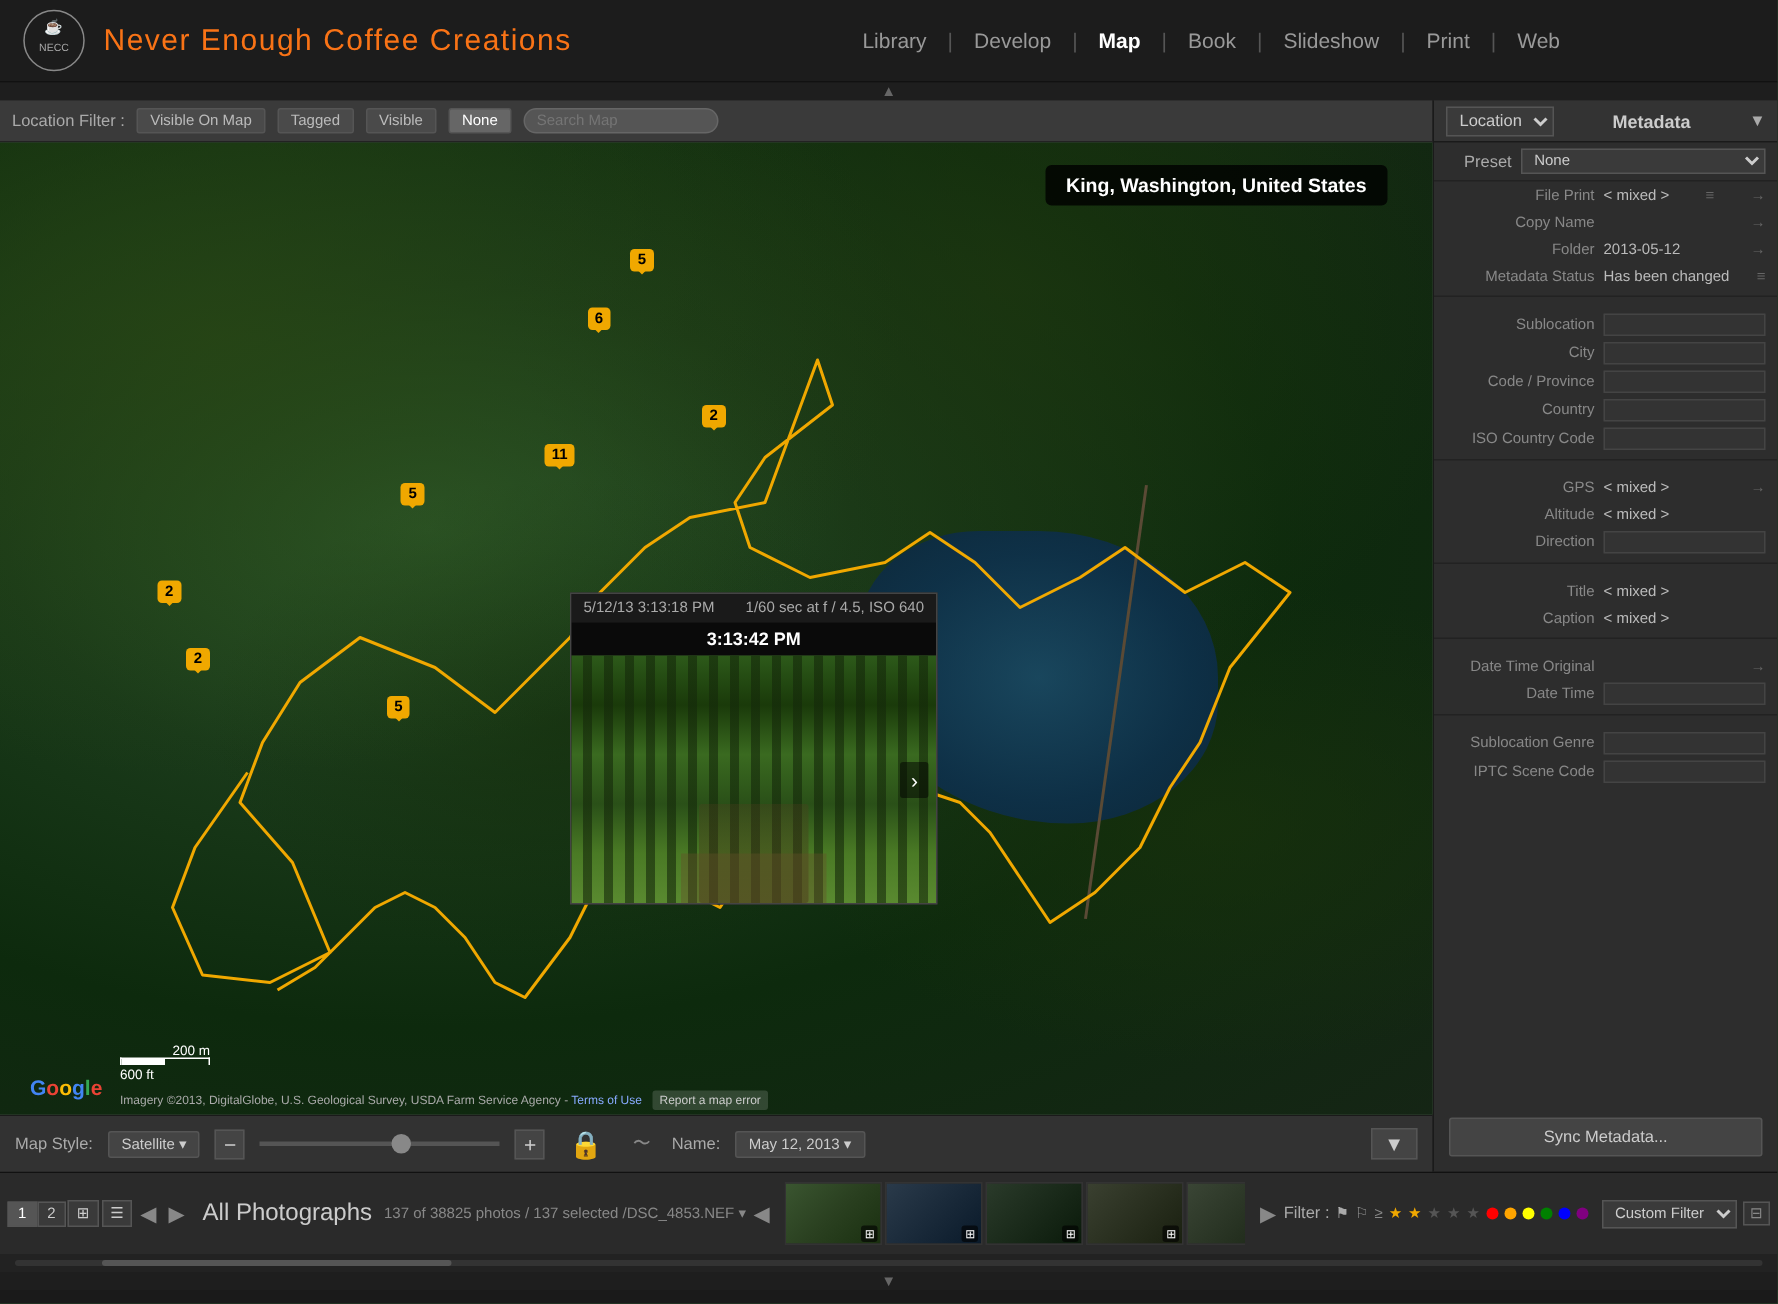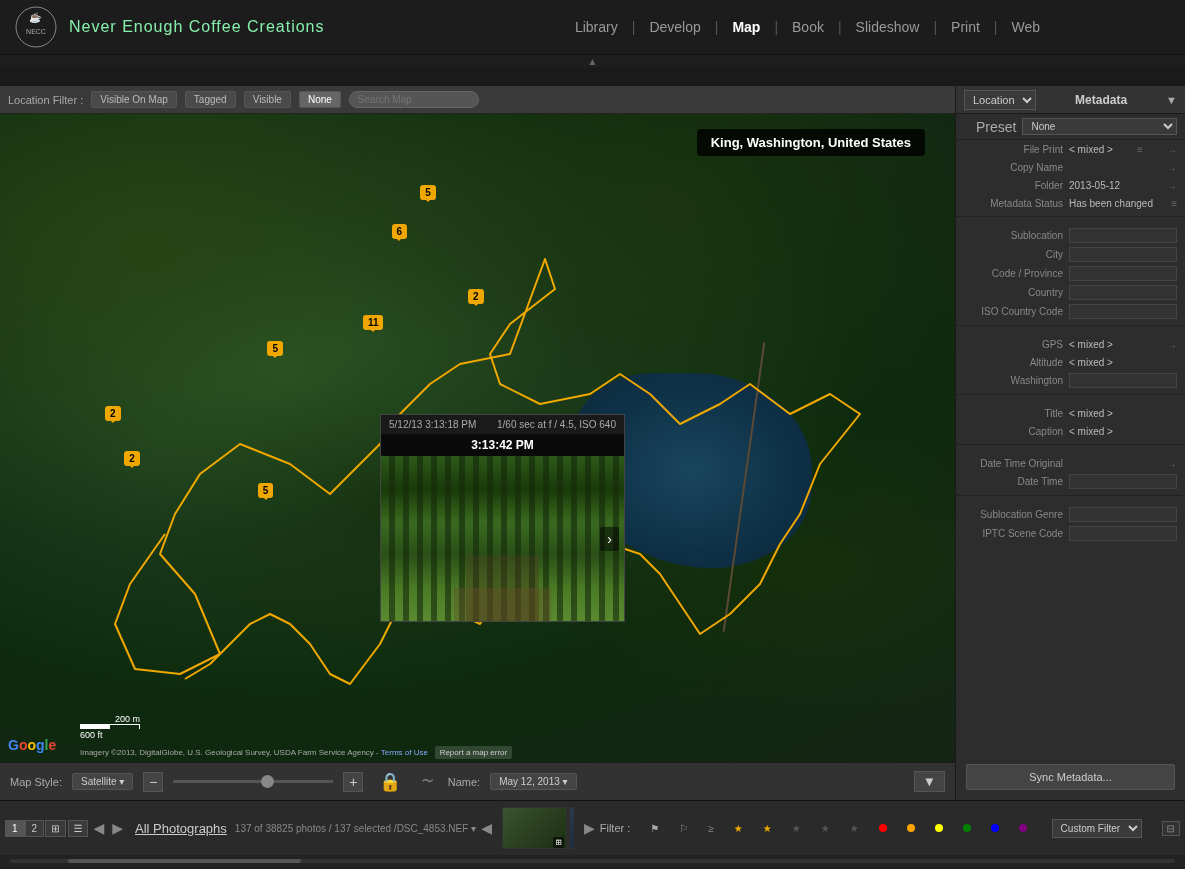--- a/index.html
+++ b/index.html
@@ -2,28 +2,28 @@
 <html><head>
   <meta charset="utf-8">
   <style>
     * { margin: 0; padding: 0; box-sizing: border-box; }
     body { width: 1185px; height: 869px; background: #1a1a1a; font-family: Arial, sans-serif; font-size: 11px; color: #ccc; overflow: hidden; }
 
     
     #topbar { display: flex; align-items: center; height: 55px; background: #1c1c1c; border-bottom: 1px solid #111; }
     #logo { display: flex; align-items: center; padding: 0 15px; min-width: 430px; }
     #logo-img { width: 42px; height: 42px; margin-right: 12px; }
-    #logo-text { font-size: 16px; color: #86efac; font-weight: 300; letter-spacing: 1px; }
+    #logo-text { font-size: 20px; color: #f97316; font-weight: 300; letter-spacing: 1px; }
     #nav { display: flex; align-items: center; flex: 1; justify-content: center; gap: 0; }
     .nav-item { color: #999; font-size: 14px; padding: 0 14px; cursor: pointer; font-weight: 400; }
     .nav-item.active { color: #fff; font-weight: 700; }
     .nav-sep { color: #555; font-size: 14px; }
 
     
-    #main { display: flex; height: calc(869px - 55px - 55px - 45px); margin-top: 19px; }
+    #main { display: flex; height: calc(869px - 55px - 55px - 45px); }
 
     
     #map-area { flex: 1; display: flex; flex-direction: column; background: #2a2a2a; }
     #filter-bar { height: 28px; background: #3a3a3a; display: flex; align-items: center; padding: 0 8px; gap: 8px; border-bottom: 1px solid #222; }
     .filter-label { color: #aaa; font-size: 11px; }
     .filter-btn { background: #4a4a4a; border: 1px solid #555; color: #bbb; font-size: 10px; padding: 2px 8px; cursor: pointer; border-radius: 2px; }
     .filter-btn.active { background: #666; color: #fff; }
     .filter-search { background: #555; border: 1px solid #666; color: #ccc; font-size: 10px; padding: 2px 8px; border-radius: 10px; width: 130px; outline: none; }
 
     #map-container { flex: 1; position: relative; overflow: hidden; background: #2d4a2d; }
@@ -75,41 +75,41 @@
 
     
     #right-panel { width: 230px; background: #2d2d2d; display: flex; flex-direction: column; border-left: 1px solid #1a1a1a; }
     #panel-header { display: flex; align-items: center; justify-content: space-between; padding: 6px 8px; background: #333; border-bottom: 1px solid #1a1a1a; height: 28px; }
     #panel-selector { background: #3a3a3a; border: 1px solid #555; color: #ccc; font-size: 11px; padding: 2px 4px; }
     #panel-title { font-size: 12px; color: #ccc; font-weight: 600; }
     #panel-arrow { color: #aaa; }
 
     #metadata-section { flex: 1; overflow-y: auto; padding: 0; }
     .preset-row { display: flex; align-items: center; padding: 4px 8px; border-bottom: 1px solid #222; gap: 6px; }
-    .preset-label { color: #aaa; font-size: 14px; padding-left: 12px; }
+    .preset-label { color: #aaa; font-size: 11px; padding-left: 12px; }
     .preset-select { background: #3a3a3a; border: 1px solid #555; color: #ccc; font-size: 10px; padding: 1px 4px; flex: 1; }
 
     .meta-row { display: flex; align-items: center; padding: 2px 8px; min-height: 18px; }
     .meta-label { color: #888; font-size: 10px; text-align: right; min-width: 105px; padding-right: 6px; }
     .meta-value { color: #ccc; font-size: 10px; flex: 1; display: flex; align-items: center; justify-content: space-between; }
     .meta-value-text { color: #bbb; font-size: 10px; }
     .meta-arrow { color: #666; font-size: 10px; cursor: pointer; }
     .meta-section-gap { height: 6px; border-top: 1px solid #222; margin: 4px 0; }
 
     #sync-btn { margin: 10px; background: #444; border: 1px solid #555; color: #ccc; font-size: 11px; padding: 6px; cursor: pointer; width: calc(100% - 20px); border-radius: 2px; }
 
     
     #filmstrip-bar { height: 55px; background: #2a2a2a; display: flex; align-items: center; padding: 0 5px; border-top: 1px solid #111; gap: 0; }
     .page-btn { background: #3a3a3a; border: 1px solid #555; color: #ccc; font-size: 10px; padding: 2px 6px; cursor: pointer; }
     .page-btn.active { background: #555; color: #fff; }
     .lib-btn { background: #3a3a3a; border: 1px solid #555; color: #ccc; font-size: 10px; padding: 2px 5px; cursor: pointer; margin: 0 1px; }
     .nav-arrow-btn { background: none; border: none; color: #888; font-size: 14px; cursor: pointer; padding: 2px 4px; }
-    #all-photos-label { color: #ccc; font-size: 13px; margin: 0 8px; text-decoration: underline; }
+    #all-photos-label { color: #ccc; font-size: 16px; margin: 0 8px; }
     #photo-count { color: #888; font-size: 10px; }
-    #filter-area { display: flex; align-items: center; gap: 20px; margin-left: auto; }
+    #filter-area { display: flex; align-items: center; gap: 4px; margin-left: auto; }
     .star { color: #f0a800; font-size: 10px; }
     .star-off { color: #555; font-size: 10px; }
 
     
     #filmstrip { display: flex; align-items: center; height: 45px; gap: 2px; margin: 0 5px; overflow: hidden; flex: 1; }
     .film-thumb { width: 65px; height: 42px; background: #3a5a3a; border: 1px solid #333; position: relative; flex-shrink: 0; cursor: pointer; overflow: hidden; }
     .film-badge { position: absolute; bottom: 1px; right: 2px; }
     .film-badge-icon { font-size: 8px; background: rgba(0,0,0,0.6); padding: 1px 2px; border-radius: 2px; color: #fff; }
 
     
@@ -235,21 +235,21 @@
         <div id="photo-popup-time-badge">3:13:42 PM</div>
         <div id="photo-popup-img">
           <div id="photo-popup-img-trees"></div>
 
           <div style="position:absolute;bottom:0;left:35%;right:35%;height:40%;background:linear-gradient(to bottom,rgba(80,60,30,0.3),rgba(60,45,20,0.5));border-radius:2px;"></div>
           <div style="position:absolute;bottom:0;left:30%;right:30%;height:20%;background:rgba(100,80,40,0.4);"></div>
           <div id="photo-popup-nav">›</div>
         </div>
       </div>
 
-      <div id="google-logo" style="position:absolute;bottom:8px;left:8px;z-index:10;">
+      <div id="google-logo" style="position:absolute;bottom:8px;left:20px;z-index:10;">
         <span style="color:#4285F4;font-size:14px;font-weight:700;">G</span><span style="color:#EA4335;font-size:14px;font-weight:700;">o</span><span style="color:#FBBC05;font-size:14px;font-weight:700;">o</span><span style="color:#4285F4;font-size:14px;font-weight:700;">g</span><span style="color:#34A853;font-size:14px;font-weight:700;">l</span><span style="color:#EA4335;font-size:14px;font-weight:700;">e</span>
       </div>
 
       <div style="position:absolute;bottom:22px;left:80px;z-index:10;">
         <div style="color:#fff;font-size:9px;text-align:right;">200 m</div>
         <div style="border:1px solid #fff;border-bottom:none;width:60px;height:5px;display:flex;margin-bottom:1px;">
           <div style="flex:1;background:#fff;"></div>
             <div style="flex:1;background:transparent;"></div>
         </div>
         <div style="color:#fff;font-size:9px;">600 ft</div>
@@ -382,21 +382,21 @@
       </div>
 
       <div class="meta-row">
         <span class="meta-label">Altitude</span>
         <div class="meta-value">
           <span class="meta-value-text">&lt; mixed &gt;</span>
         </div>
       </div>
 
       <div class="meta-row">
-        <span class="meta-label">Washington</span>
+        <span class="meta-label">Direction</span>
         <div class="meta-value">
           <input type="text" style="background: rgb(51, 51, 51); border: 1px solid rgb(68, 68, 68); color: rgb(187, 187, 187); font-size: 10px; padding: 1px 4px; width: 100%; outline: none;">
         </div>
       </div>
 
       <div class="meta-section-gap"></div>
 
       <div class="meta-row">
         <span class="meta-label">Title</span>
         <div class="meta-value">

